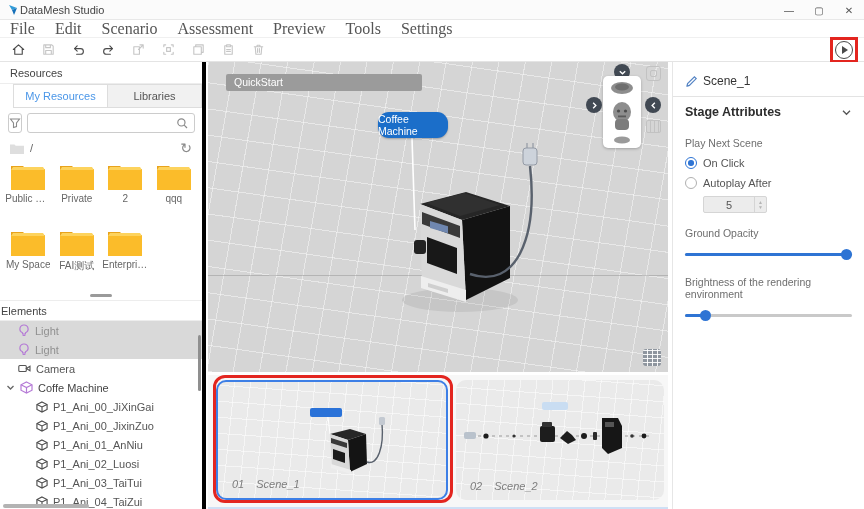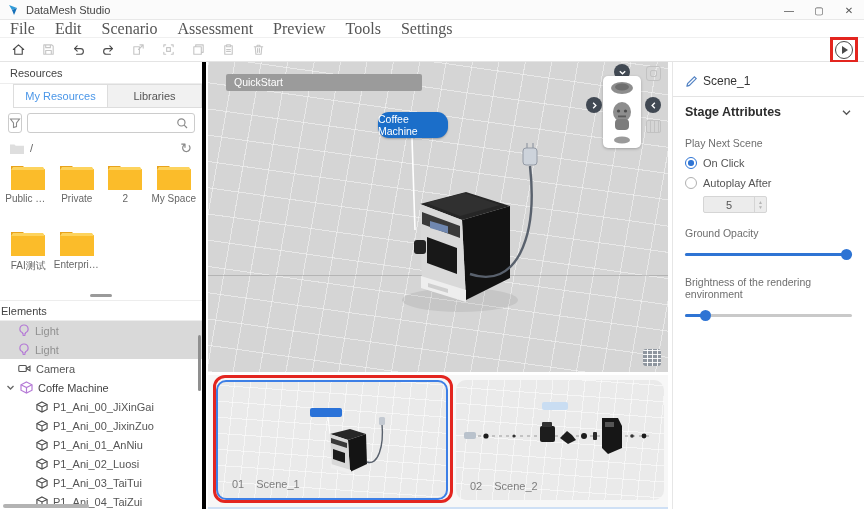--- a/index.html
+++ b/index.html
@@ -2,21 +2,21 @@
 <html><head>
 <meta charset="utf-8">
 <style>
   * { margin:0; padding:0; box-sizing:border-box; }
   html,body { width:864px; height:509px; font-family:"Liberation Sans", sans-serif; background:#fff; overflow:hidden; }
   .app { position:relative; width:864px; height:509px; background:#fff; font-size:11px; color:#555; }
 
   
   .titlebar { position:absolute; left:0; top:0; width:864px; height:20px; background:#fbfbfb; border-bottom:1px solid #e8e8e8; display:flex; align-items:center; }
   .logo { width:12px; height:12px; margin-left:8px; }
-  .title-text { margin-left:6px; font-size:11px; color:#444; }
+  .title-text { font-size:11px; color:#444; }
   .win-controls { margin-left:auto; display:flex; height:100%; }
   .win-btn { width:30px; height:20px; display:flex; align-items:center; justify-content:center; font-size:10px; color:#555; cursor:default; }
 
   
   .menubar { position:absolute; left:0; top:20px; width:864px; height:18px; background:#fff; display:flex; align-items:center; gap:20px; padding-left:10px; border-bottom:1px solid #f0f0f0; }
   .menu-item { font-size:16px; color:#555;font-family:Liberation Serif, serif; }
 
   
   .toolbar { position:absolute; left:0; top:38px; width:864px; height:24px; background:#fff; border-bottom:1px solid #e4e4e4; display:flex; align-items:center; gap:13px; padding-left:10px; }
   .tbtn { width:17px; height:17px; display:flex; align-items:center; justify-content:center; }
@@ -78,21 +78,21 @@
   .vp-grid-btn { position:absolute; right:7px; bottom:6px; width:18px; height:17px; background:#8e959e; border-radius:3px;
     background-image:repeating-linear-gradient(0deg, transparent 0 3px, rgba(255,255,255,.9) 3px 4px), repeating-linear-gradient(90deg, transparent 0 4px, rgba(255,255,255,.9) 4px 5px); }
 
   
   .strip { position:absolute; left:208px; top:313px; width:460px; height:134px; background:#f7f7f7; }
   .card { position:absolute; top:5px; height:120px; border-radius:10px; background:#eaeaea;
     background-image:
       repeating-linear-gradient(96deg, rgba(255,255,255,.55) 0 1px, transparent 1px 16px),
       repeating-linear-gradient(4deg,  rgba(255,255,255,.55) 0 1px, transparent 1px 16px);
     overflow:hidden; }
-  .card .caption { position:absolute; left:14px; bottom:8px; font-size:11px; color:#7d7d7d; display:flex; gap:12px; }
+  .card .caption { position:absolute; left:14px; bottom:8px; font-size:11px; color:#7d7d7d; display:flex; gap:12px;font-style:italic; }
   .anno-scene { position:absolute; left:5px; top:0; width:240px; height:128px; border:3px solid #e3251f; border-radius:12px; z-index:5; pointer-events:none; }
   .card.selected { border:2px solid #3d7fe6; }
   .bottom-hl { position:absolute; left:0; bottom:0; width:100%; height:2px; background:#cfe0f5; }
 
   
   .rpanel { position:absolute; left:672px; top:0; width:192px; height:447px; background:#fff; border-left:1px solid #e6e6e6; padding:0 12px; }
   .scene-title { display:flex; align-items:center; gap:5px; height:30px; margin-top:4px; color:#333; font-size:12px; }
   .r-divider { height:1px; background:#e3e3e3; margin:0 -12px 0 -12px; }
   .section-row { display:flex; align-items:center; height:30px; color:#2d2d2d; font-size:12.5px; font-weight:bold; }
   .section-chev { margin-left:auto; }
@@ -249,20 +249,28 @@
               <path d="M1 7h34l-2-3H3z" fill="#fdd35d"></path>
             </svg>
           <span class="flabel">2</span>
         </div>
         <div class="fcell">
           <svg width="36" height="28" viewBox="0 0 36 28">
               <path d="M1 3h12l3 3h19v21H1z" fill="#e8a31c"></path>
               <path d="M1 7h34v20H1z" fill="#fbbc2a"></path>
               <path d="M1 7h34l-2-3H3z" fill="#fdd35d"></path>
             </svg>
+          <span class="flabel">qqq</span>
+        </div>
+        <div class="fcell">
+          <svg width="36" height="28" viewBox="0 0 36 28">
+              <path d="M1 3h12l3 3h19v21H1z" fill="#e8a31c"></path>
+              <path d="M1 7h34v20H1z" fill="#fbbc2a"></path>
+              <path d="M1 7h34l-2-3H3z" fill="#fdd35d"></path>
+            </svg>
           <span class="flabel">My Space</span>
         </div>
         <div class="fcell">
           <svg width="36" height="28" viewBox="0 0 36 28">
               <path d="M1 3h12l3 3h19v21H1z" fill="#e8a31c"></path>
               <path d="M1 7h34v20H1z" fill="#fbbc2a"></path>
               <path d="M1 7h34l-2-3H3z" fill="#fdd35d"></path>
             </svg>
           <span class="flabel">FAI测试</span>
         </div>

